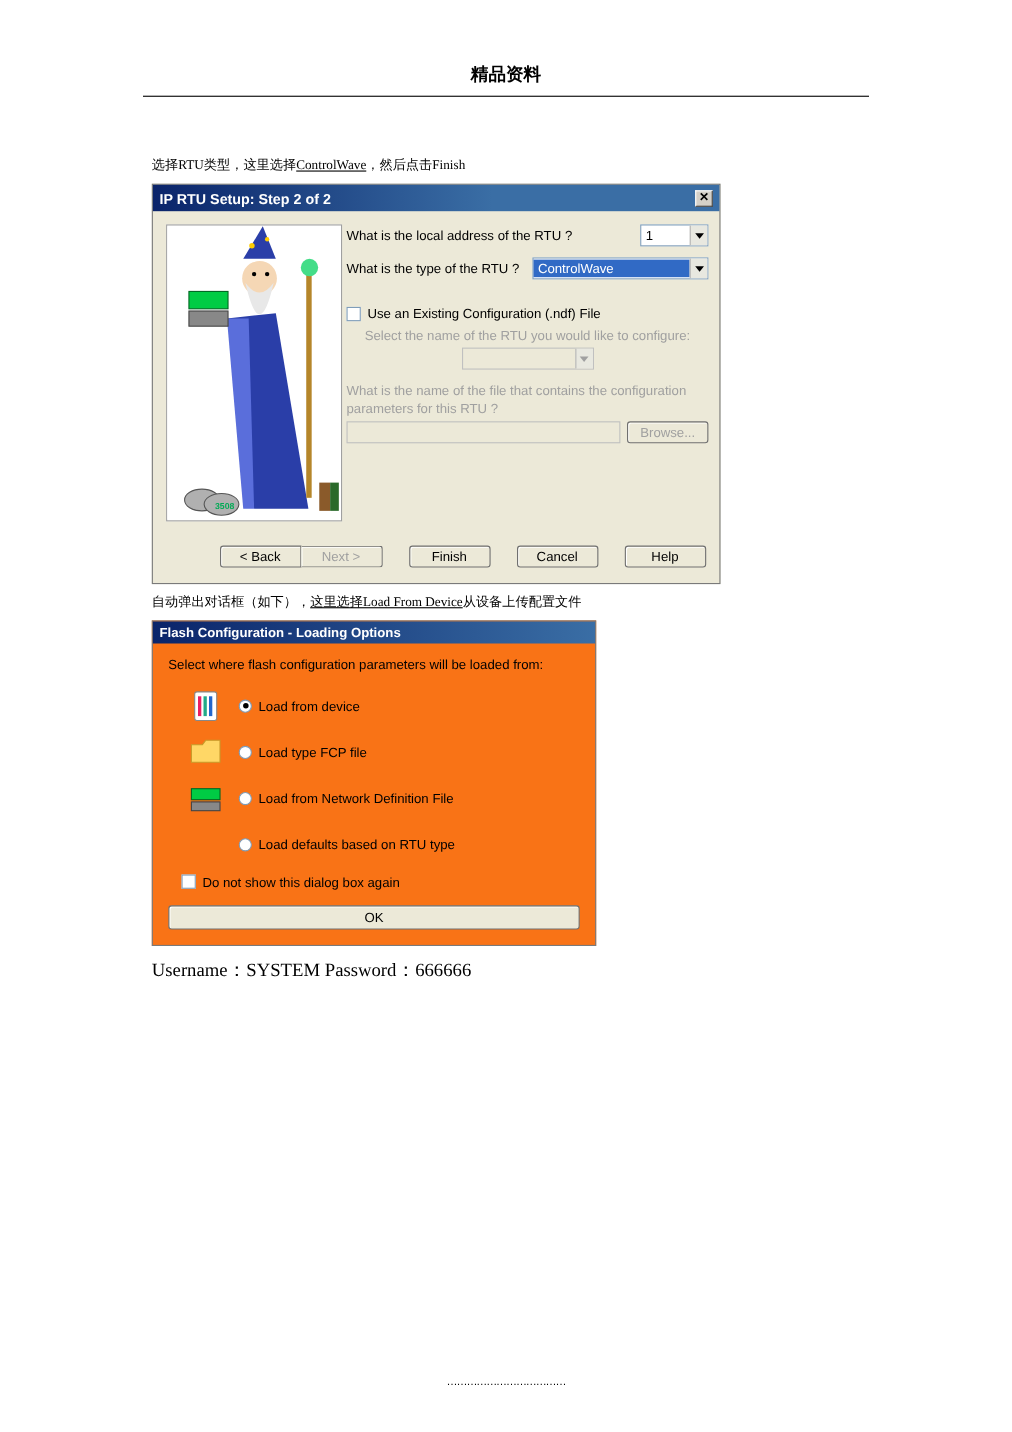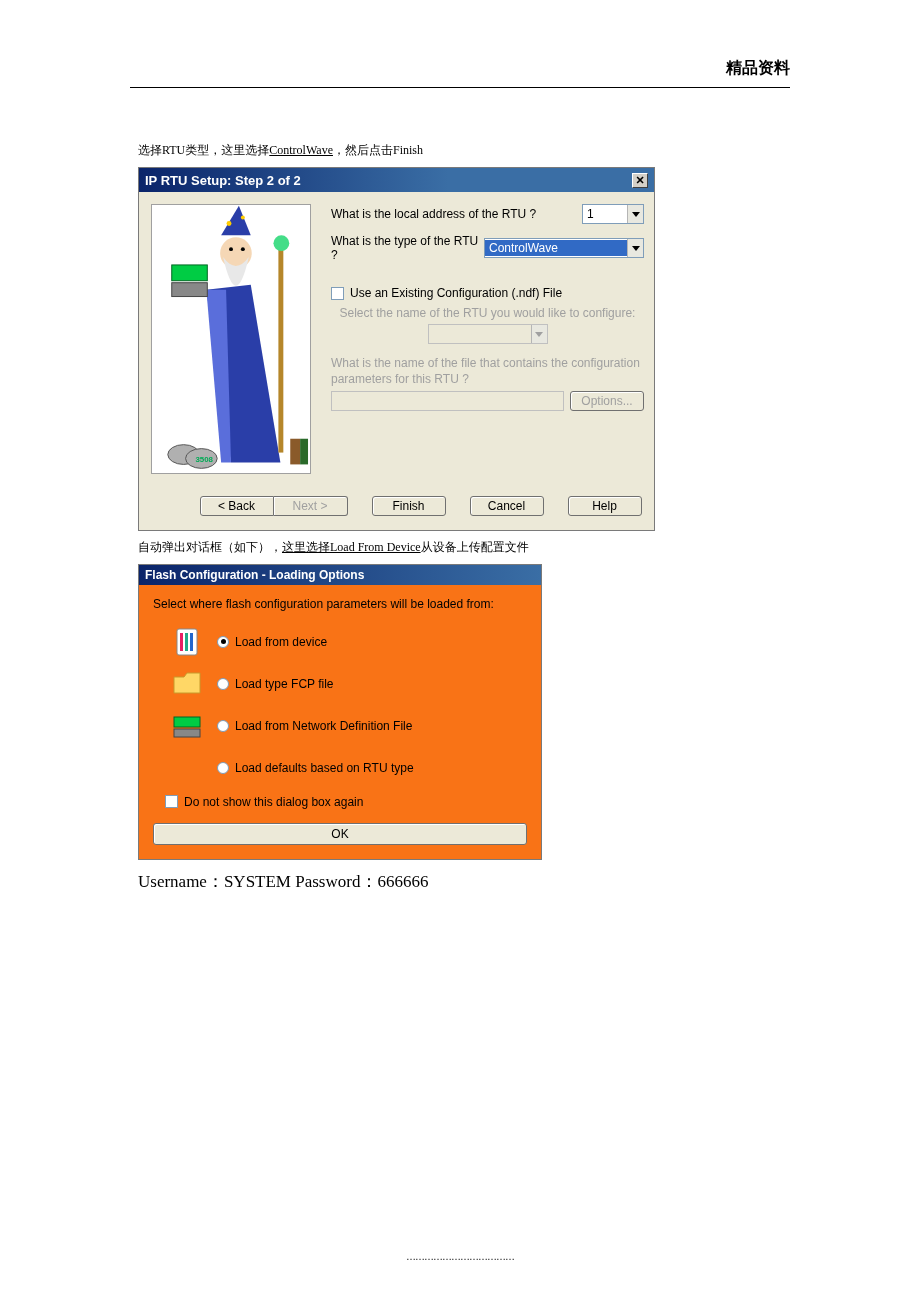--- a/index.html
+++ b/index.html
@@ -4,21 +4,21 @@
 <style>
   * { box-sizing: border-box; margin: 0; padding: 0; }
   body {
     font-family: "Microsoft YaHei", Arial, sans-serif;
     background: #fff;
     width: 920px;
     height: 1302px;
     position: relative;
   }
   .page-header {
-    text-align: right;
+    text-align: center;
     font-weight: bold;
     font-size: 16px;
     padding: 58px 0 8px 0;
     border-bottom: 1.5px solid #000;
     margin: 0 130px 0 130px;
   }
   .content {
     padding: 54px 130px 0 138px;
   }
   .instruction {
@@ -60,21 +60,21 @@
   .wizard-img {
     width: 160px; height: 270px;
     background: #fff;
     border: 1px solid #a0a0a0;
     position: relative;
     overflow: hidden;
   }
   .wizard-img svg { width: 100%; height: 100%; }
   .d1-right {
     flex: 1;
-    padding-left: 20px;
+    padding-left: 4px;
     font-size: 12px;
     font-family: Tahoma, Arial, sans-serif;
   }
   .form-row {
     display: flex;
     align-items: center;
     margin-bottom: 10px;
   }
   .form-row label { flex: 1; }
   .combo {
@@ -270,21 +270,21 @@
         <div class="disabled-text" style="margin-bottom:4px;text-align:center;">Select the name of the RTU you would like to configure:</div>
         <div style="text-align:center; margin-bottom:12px;">
           <div class="combo disabled" style="width:120px;">
             <span class="combo-text" style="flex:1;"></span>
             <span class="combo-btn"></span>
           </div>
         </div>
         <div class="disabled-text" style="line-height:1.3;">What is the name of the file that contains the configuration parameters for this RTU ?</div>
         <div class="file-input">
           <div class="file-text"></div>
-          <div class="winbtn disabled">Options...</div>
+          <div class="winbtn disabled">Browse...</div>
         </div>
       </div>
     </div>
     <div class="d1-buttons">
       <div class="btn-pair">
         <div class="winbtn">&lt; Back</div>
         <div class="winbtn disabled">Next &gt;</div>
       </div>
       <div class="winbtn">Finish</div>
       <div class="winbtn">Cancel</div>

